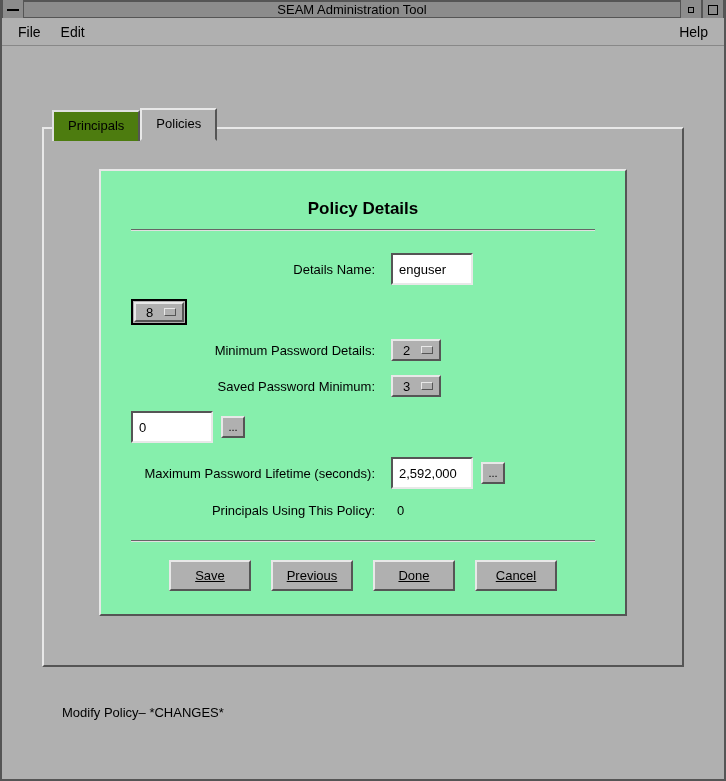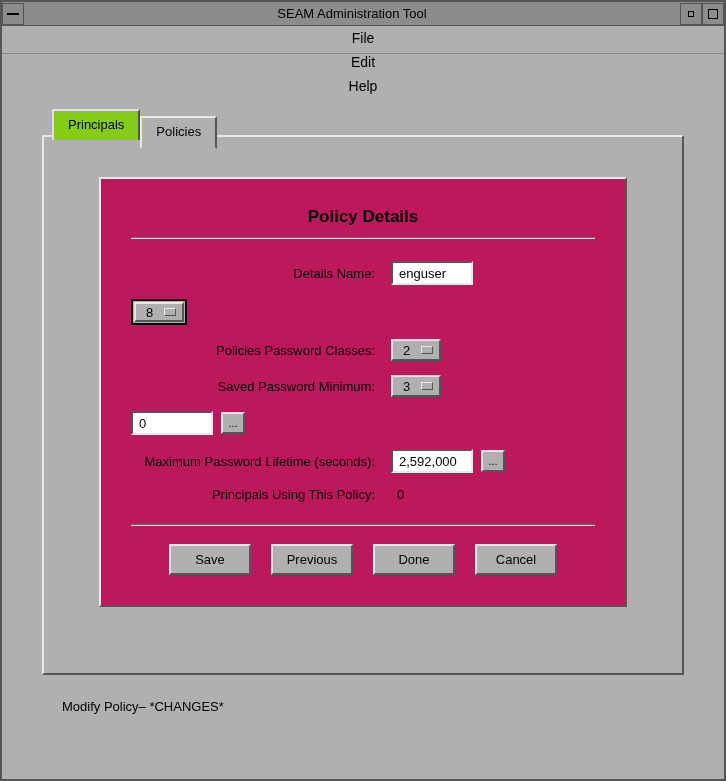--- a/index.html
+++ b/index.html
@@ -18,21 +18,21 @@
     height: 781px;
     background: #b0b0b0;
     border: 2px solid #555;
     display: flex;
     flex-direction: column;
   }
   .titlebar {
     background: #8c8c8c;
     display: flex;
     align-items: center;
-    height: 24px;
+    height: 16px;
     border-bottom: 1px solid #555;
   }
   .titlebar .sysbox {
     width: 22px;
     height: 22px;
     border: 1px solid #555;
     margin: 0;
     background: #8c8c8c;
     display: flex;
     align-items: center;
@@ -67,21 +67,20 @@
     width: 10px;
     height: 10px;
   }
   .menubar {
     display: flex;
     align-items: center;
     background: #b0b0b0;
     height: 28px;
     border-bottom: 1px solid #888;
     padding: 0 6px;
-    flex-direction: column;
   }
   .menubar .menuitem {
     padding: 4px 10px;
     font-size: 14px;
   }
   .menubar .spacer { flex: 1; }
   .content {
     flex: 1;
     position: relative;
     padding: 50px 40px 20px 40px;
@@ -91,27 +90,27 @@
   }
   .tabs {
     display: flex;
     position: relative;
     z-index: 2;
     margin-left: 10px;
   }
   .tab {
     padding: 6px 14px;
     font-size: 13px;
-    background: #84cc16;
+    background: #4d7c0f;
     border-top: 2px solid #e0e0e0;
     border-left: 2px solid #e0e0e0;
     border-right: 2px solid #555;
     margin-right: 0;
     position: relative;
-    top: 5px;
+    top: 14px;
   }
   .tab.active {
     background: #b0b0b0;
     border-top: 2px solid #e8e8e8;
     border-left: 2px solid #e8e8e8;
     border-right: 2px solid #555;
     top: 12px;
     padding-bottom: 8px;
     border-bottom: 2px solid #b0b0b0;
     margin-bottom: -2px;
@@ -125,22 +124,22 @@
     padding: 40px 55px 40px 55px;
     min-height: 540px;
     position: relative;
     z-index: 1;
   }
   .inner-panel {
     border-top: 2px solid #e8e8e8;
     border-left: 2px solid #e8e8e8;
     border-right: 2px solid #555;
     border-bottom: 2px solid #555;
-    background: #be185d;
-    padding: 20px 30px 30px 30px;
+    background: #86efac;
+    padding: 20px 30px 23px 30px;
   }
   .panel-title {
     text-align: center;
     font-size: 17px;
     font-weight: bold;
     margin: 8px 0 10px 0;
   }
   .hr {
     border: none;
     border-top: 1px solid #666;
@@ -169,21 +168,21 @@
   .text-field {
     font-family: inherit;
     font-size: 13px;
     padding: 3px 6px;
     background: #fff;
     border-top: 2px solid #555;
     border-left: 2px solid #555;
     border-right: 2px solid #e8e8e8;
     border-bottom: 2px solid #e8e8e8;
     width: 82px;
-    height: 24px;
+    height: 32px;
   }
   .dropdown {
     display: inline-flex;
     align-items: center;
     border-top: 2px solid #e8e8e8;
     border-left: 2px solid #e8e8e8;
     border-right: 2px solid #555;
     border-bottom: 2px solid #555;
     background: #b0b0b0;
     padding: 2px 6px 2px 10px;
@@ -246,23 +245,24 @@
   .btn {
     border-top: 2px solid #e8e8e8;
     border-left: 2px solid #e8e8e8;
     border-right: 2px solid #555;
     border-bottom: 2px solid #555;
     background: #b0b0b0;
     padding: 6px 0;
     width: 82px;
     text-align: center;
     font-size: 13px;
+    text-decoration: underline;
   }
   .status {
-    margin-top: 24px;
+    margin-top: 38px;
     margin-left: 20px;
     font-size: 13px;
   }
 </style>
 </head>
 <body>
 
 <div class="window">
 
   <div class="titlebar">
@@ -310,21 +310,21 @@
               <div class="dropdown boxed" style="width:56px;height:26px;">
                 <div class="inner">
                   <span class="val">8</span>
                   <span class="knob"></span>
                 </div>
               </div>
             </div>
           </div>
 
           <div class="form-row">
-            <div class="form-label">Policies Password Classes:</div>
+            <div class="form-label">Minimum Password Details:</div>
             <div class="form-control">
               <div class="dropdown">
                 <span class="val">2</span>
                 <span class="knob"></span>
               </div>
             </div>
           </div>
 
           <div class="form-row">
             <div class="form-label">Saved Password Minimum:</div>

